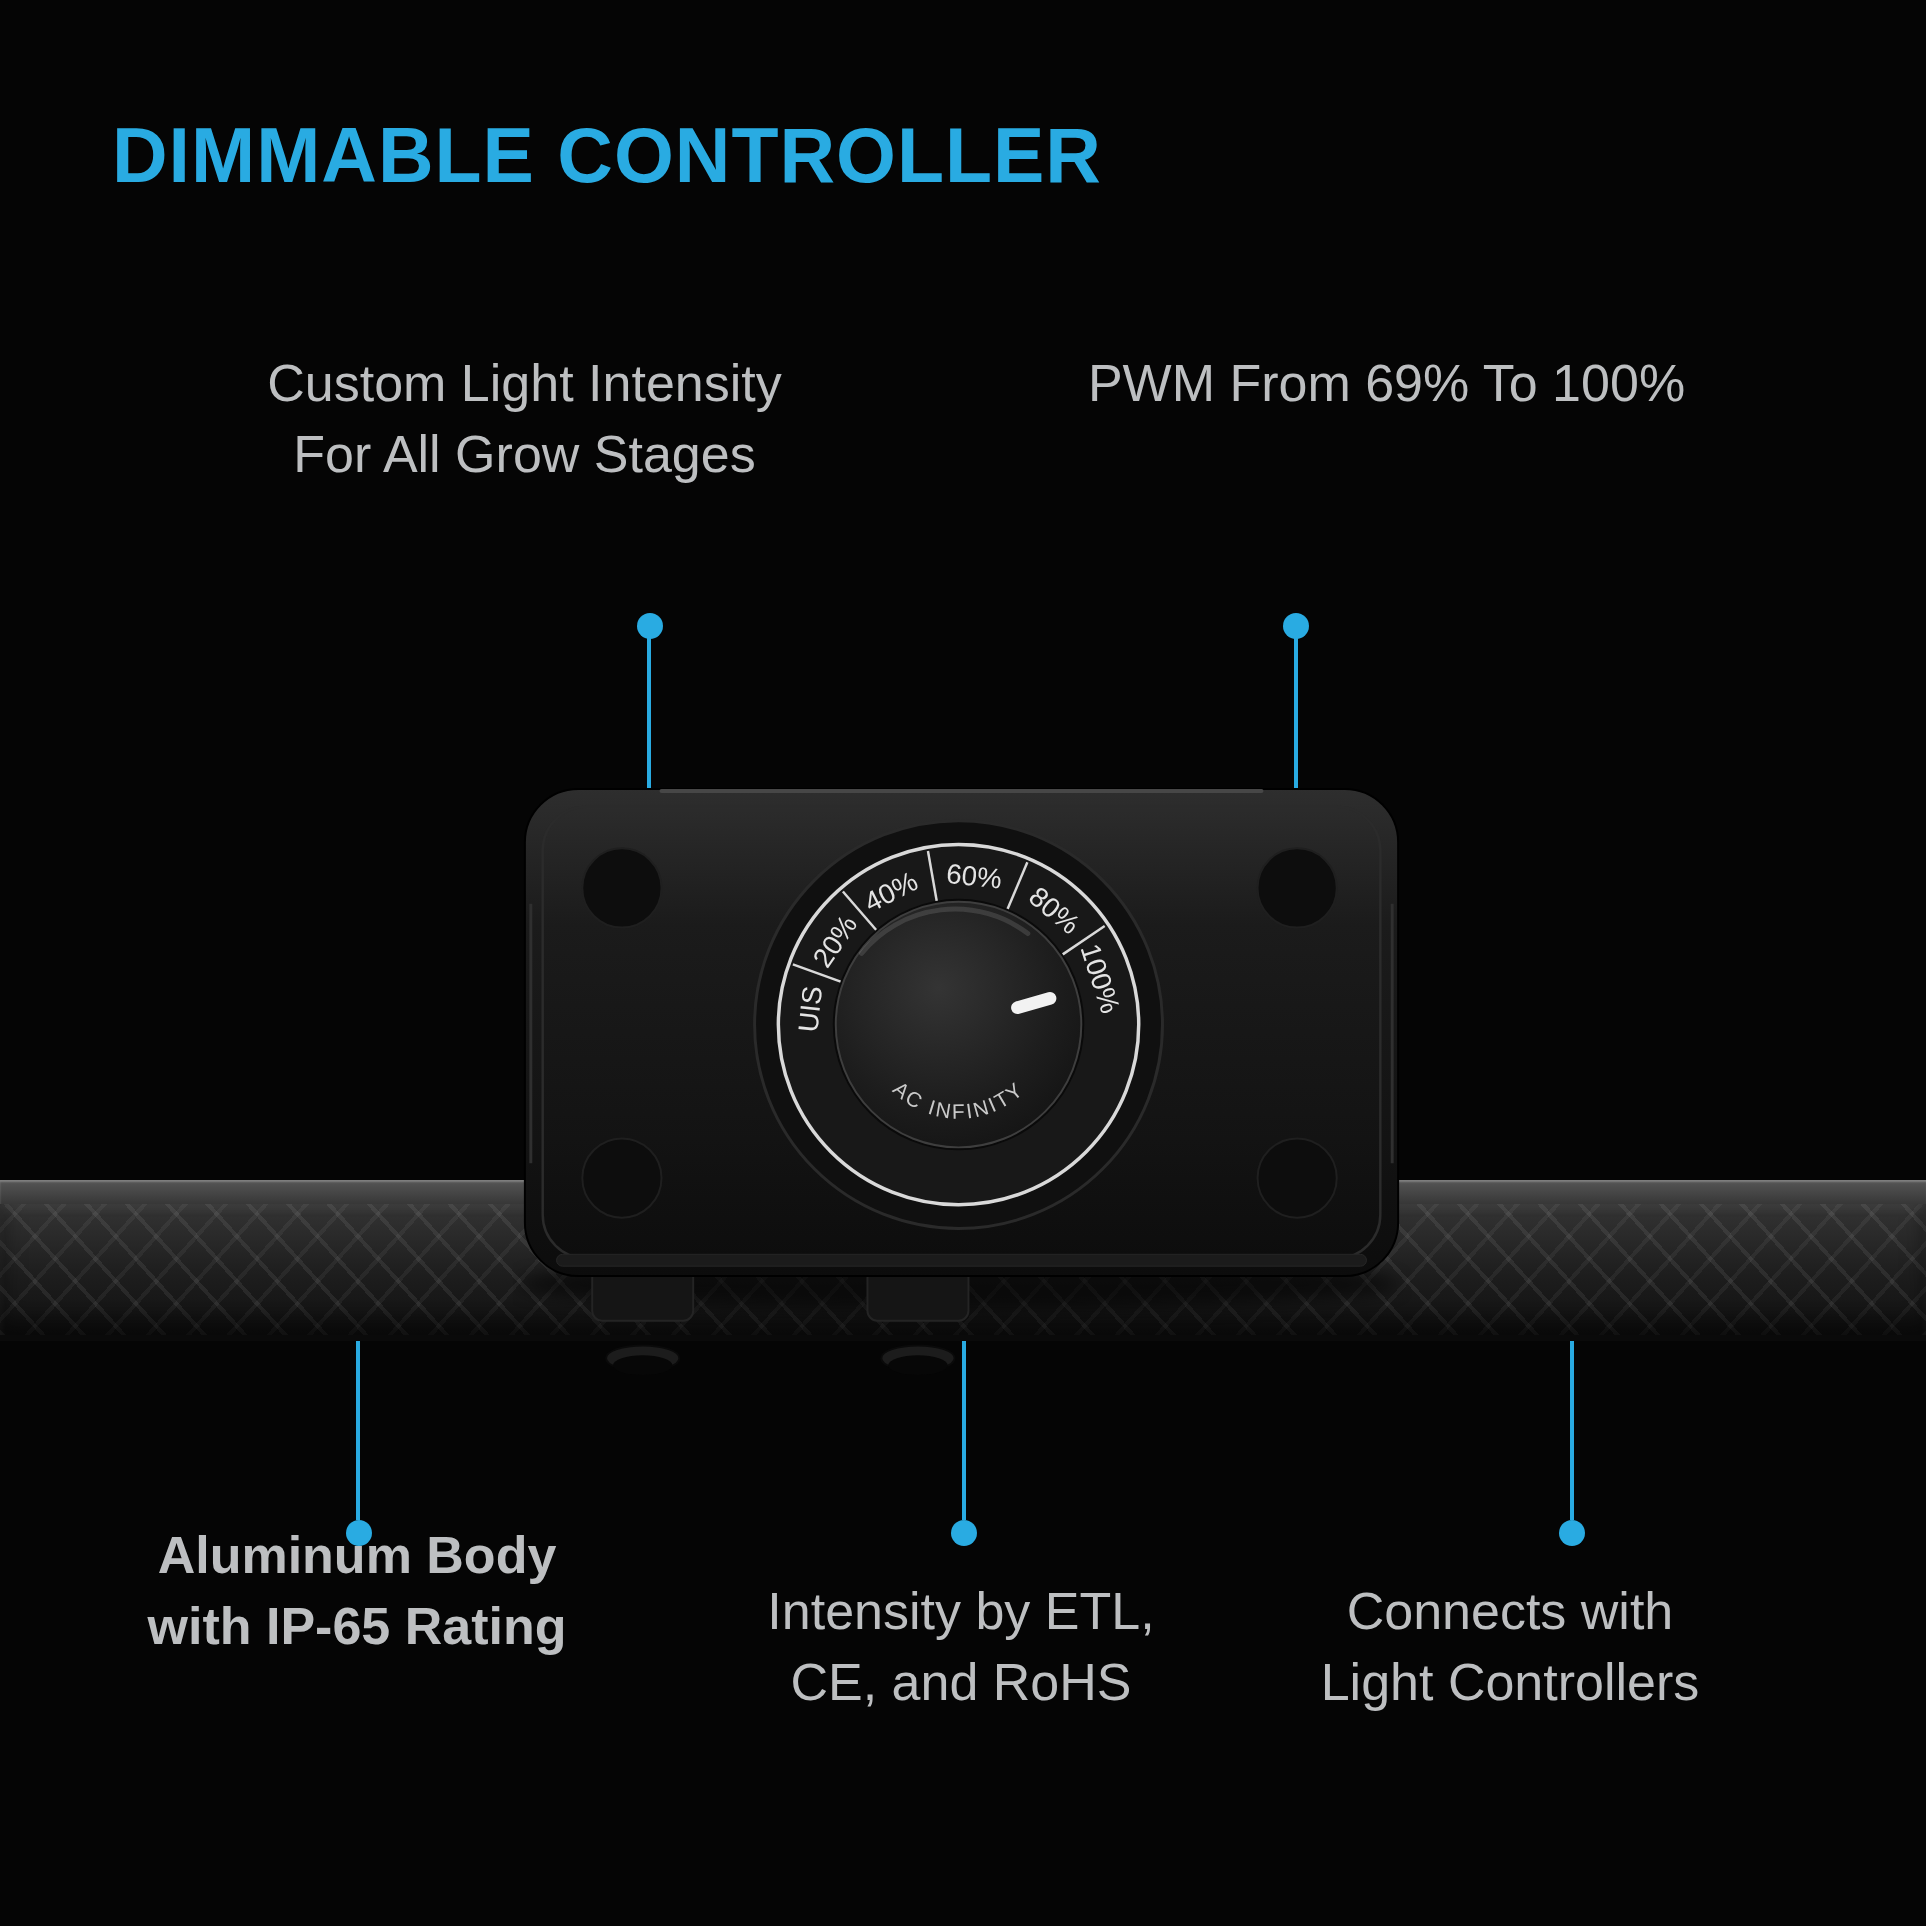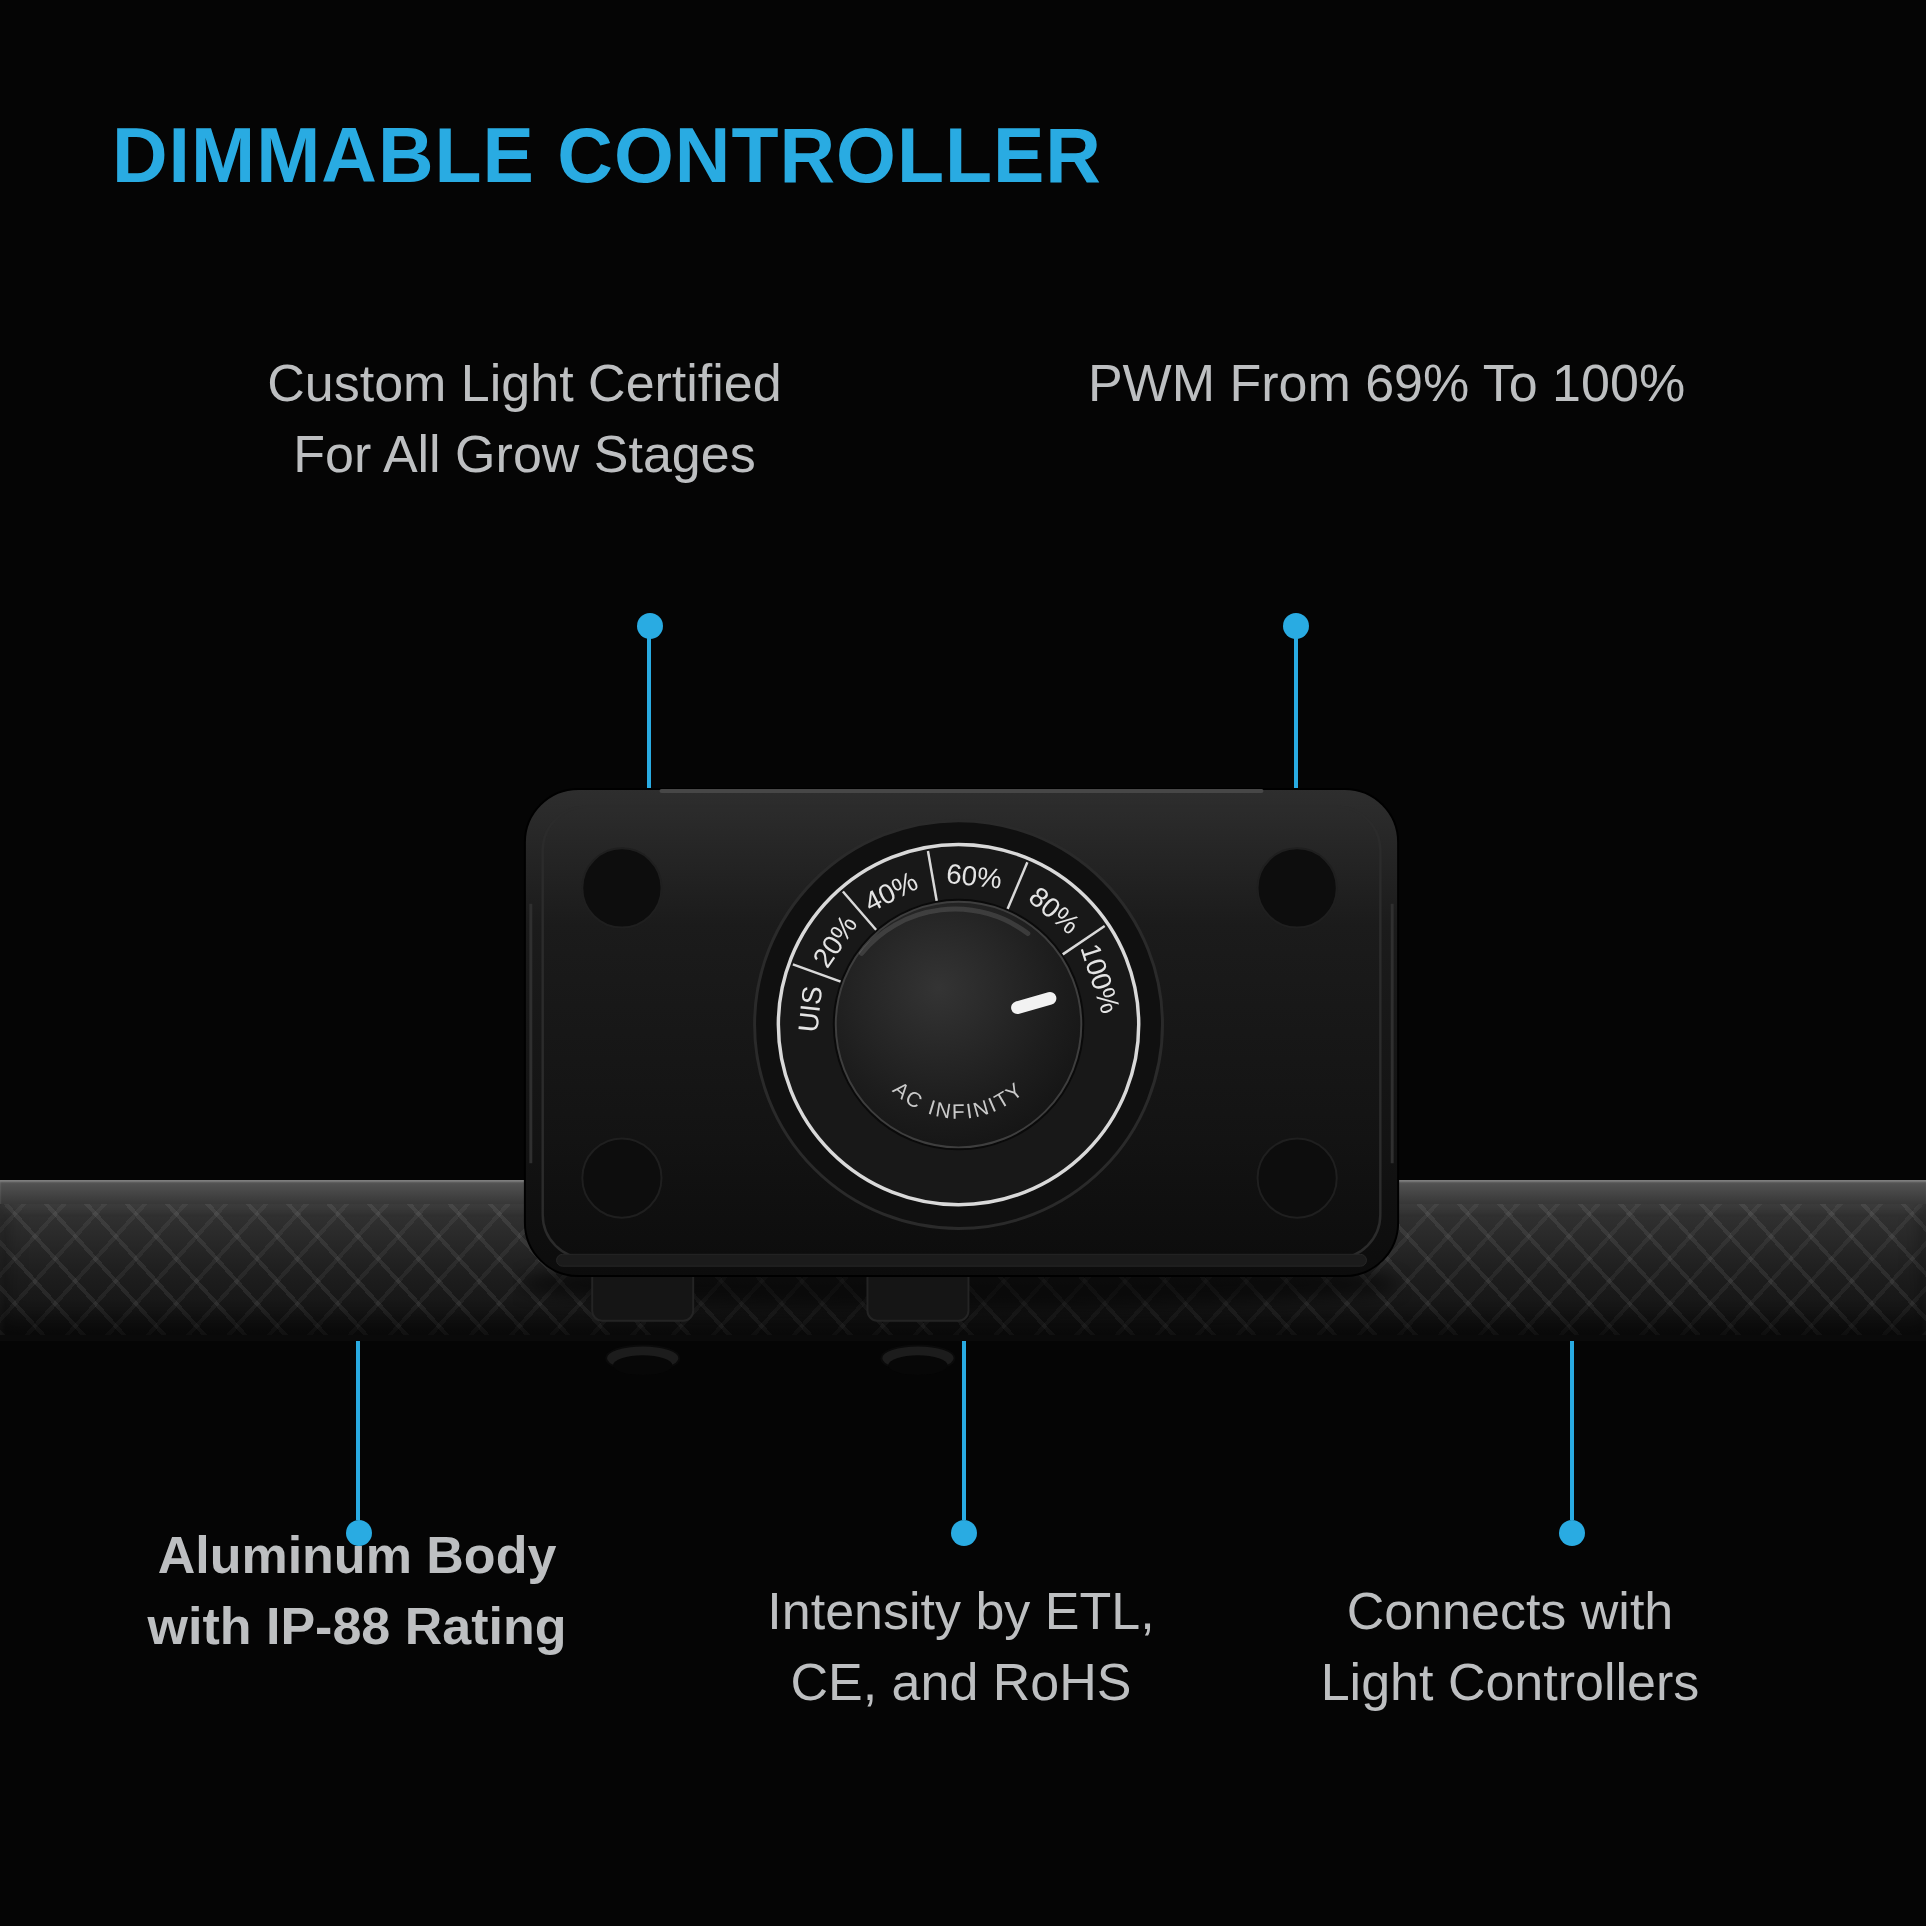--- a/index.html
+++ b/index.html
@@ -55,30 +55,30 @@
   svg text { font-family:"Liberation Sans", sans-serif; }
 </style>
 </head>
 <body>
 
 <div class="stage">
 
   <h1 class="title">DIMMABLE CONTROLLER</h1>
 
   <div class="callout callout-tl">
-    <div>Custom Light Certified</div>
+    <div>Custom Light Intensity</div>
     <div>For All Grow Stages</div>
   </div>
   <div class="callout callout-tr">
     <div>PWM From 69% To 100%</div>
   </div>
 
   <div class="callout callout-bl">
     <div>Aluminum Body</div>
-    <div>with IP-88 Rating</div>
+    <div>with IP-65 Rating</div>
   </div>
   <div class="callout callout-bc">
     <div>Intensity by ETL,</div>
     <div>CE, and RoHS</div>
   </div>
   <div class="callout callout-br">
     <div>Connects with</div>
     <div>Light Controllers</div>
   </div>
 

